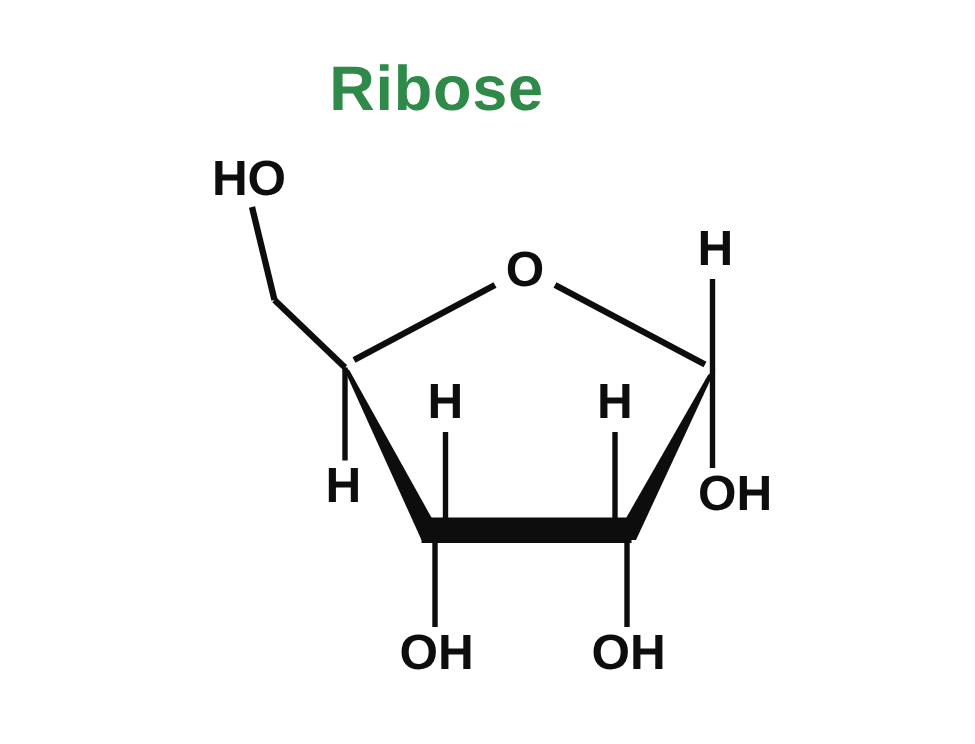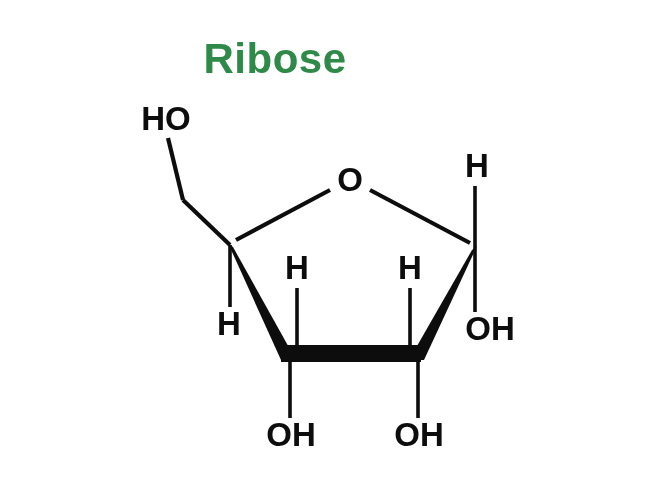--- a/index.html
+++ b/index.html
@@ -22,20 +22,21 @@
     top: 38px;
     width: 550px;
     text-align: center;
     font-family: "Liberation Sans", sans-serif;
     font-size: 42px;
     font-weight: bold;
     color: #2f8a49;
     letter-spacing: 0.5px;
     line-height: 1;
     user-select: none;
+    padding-left: 16px;
   }
   #structure {
     position: absolute;
     left: 0;
     top: 0;
     width: 650px;
     height: 496px;
   }
   .atom-label {
     font-family: "Liberation Sans", sans-serif;

